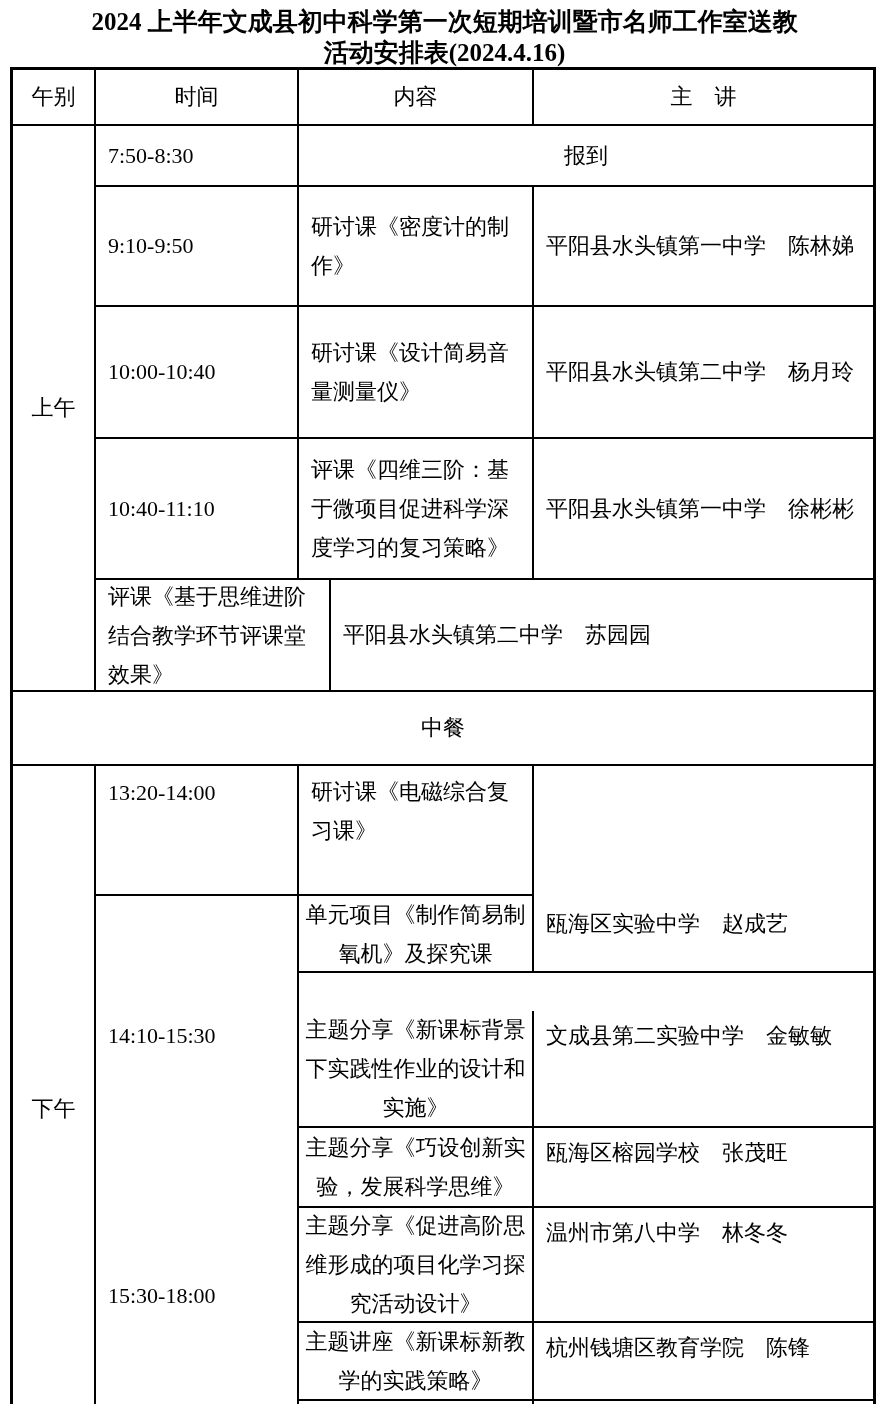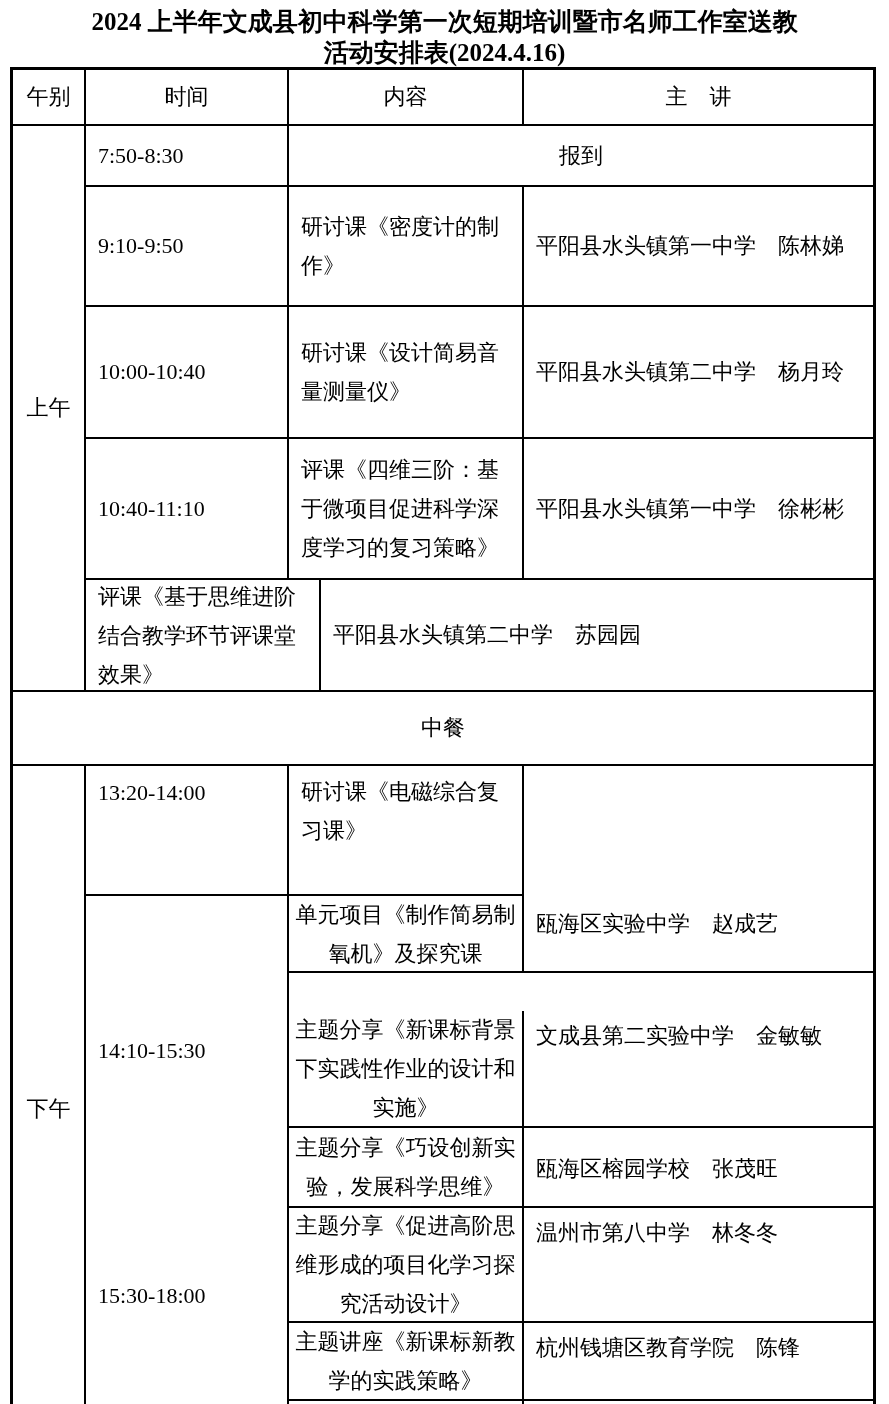--- a/index.html
+++ b/index.html
@@ -18,21 +18,21 @@
   }
   .band { display:flex; width:100%; }
   .col  { display:flex; flex-direction:column; flex:1; min-width:0; }
   .row  { display:flex; width:100%; }
 
   .cell { border-right:2px solid #000; border-bottom:2px solid #000;
           display:flex; min-width:0; }
   .cell.last-x { border-right:none; }
   .cell.last-y { border-bottom:none; }
 
-  .w-period  { width:73px;  flex:none; }
+  .w-period  { width:83px;  flex:none; }
   .w-time    { width:203px; flex:none; }
   .w-content { width:235px; flex:none; }
   .w-speaker { flex:1; }
 
   
   .vc { align-items:center; }          
   .vt { align-items:flex-start; }      
   .hc { justify-content:center; text-align:center; }
   .hl { justify-content:flex-start; text-align:left; }
 
@@ -46,21 +46,21 @@
   .h-m4 { height:141px; } .h-m5 { height:112px; }
   .h-lunch { height:74px; }
   .h-a1 { height:130px; }
   .h-b1 { height:77px; }  .h-b2 { height:117px;margin-top:38px; } .h-b3 { height:80px; }
   .h-b4 { height:115px; } .h-b5 { height:78px; }  .h-b6 { height:50px; }
 
   .timecol-tall { width:203px; flex:none; position:relative;
                   border-right:2px solid #000; }
   .time-float { position:absolute; left:12px; transform:translateY(-50%);
                 white-space:nowrap; line-height:30px; }
-  .tf-1 { top:140px;margin-top:15px; }
+  .tf-1 { top:140px; }
   .tf-2 { top:400px; }
 
   .header-cell { font-size:22px; }
 </style>
 </head>
 <body>
 
 <div class="title">
   <div>2024 上半年文成县初中科学第一次短期培训暨市名师工作室送教</div>
   <div>活动安排表(2024.4.16)</div>
@@ -124,21 +124,21 @@
           <div class="row h-b1">
             <div class="cell w-content vc hc lh-tall">单元项目《制作简易制氧机》及探究课</div>
             <div class="cell w-speaker vt hl pad-l lh-one last-x" style="padding-top:13px">瓯海区实验中学　赵成艺</div>
           </div>
           <div class="row h-b2">
             <div class="cell w-content vc hc lh-tall">主题分享《新课标背景下实践性作业的设计和实施》</div>
             <div class="cell w-speaker vt hl pad-l lh-one last-x" style="padding-top:10px">文成县第二实验中学　金敏敏</div>
           </div>
           <div class="row h-b3">
             <div class="cell w-content vc hc lh-tall">主题分享《巧设创新实验，发展科学思维》</div>
-            <div class="cell w-speaker vt hl pad-l lh-one last-x" style="padding-top:26px">瓯海区榕园学校　张茂旺</div>
+            <div class="cell w-speaker vt hl pad-l lh-one last-x" style="padding-top:10px">瓯海区榕园学校　张茂旺</div>
           </div>
           <div class="row h-b4">
             <div class="cell w-content vc hc lh-tall">主题分享《促进高阶思维形成的项目化学习探究活动设计》</div>
             <div class="cell w-speaker vt hl pad-l lh-one last-x" style="padding-top:10px">温州市第八中学　林冬冬</div>
           </div>
           <div class="row h-b5">
             <div class="cell w-content vc hc lh-tall">主题讲座《新课标新教学的实践策略》</div>
             <div class="cell w-speaker vt hl pad-l lh-one last-x" style="padding-top:10px">杭州钱塘区教育学院　陈锋</div>
           </div>
           <div class="row h-b6">

